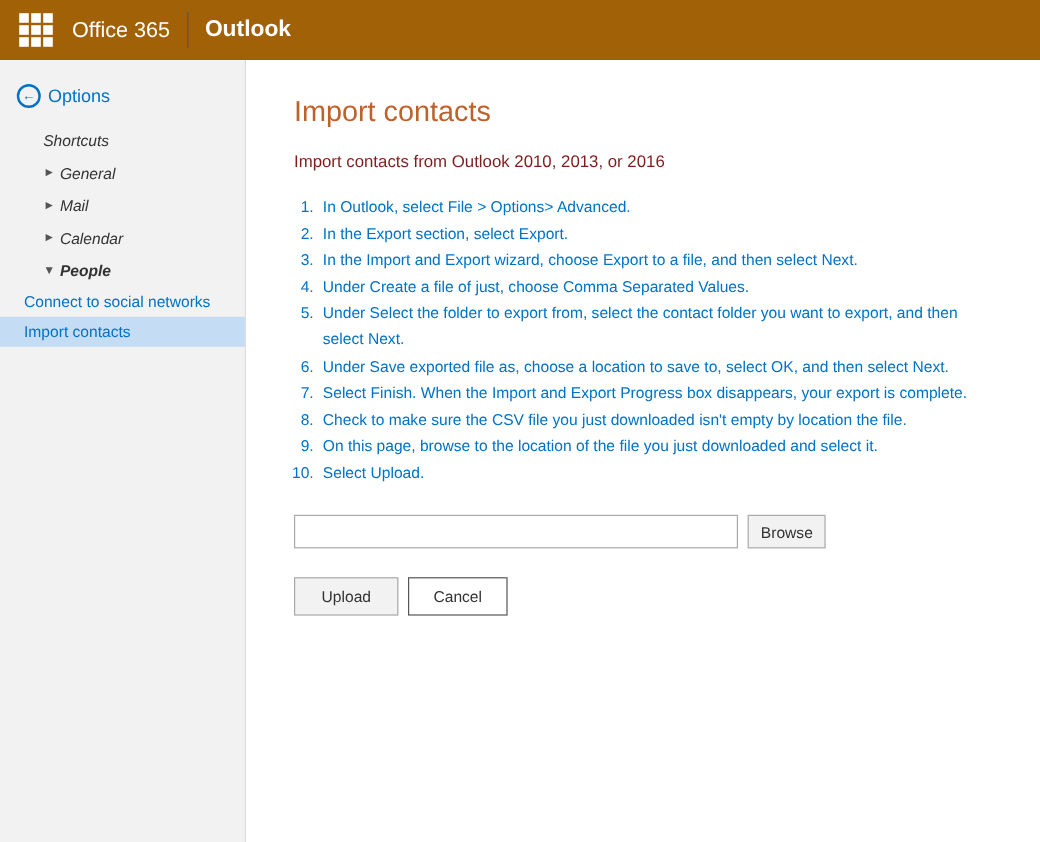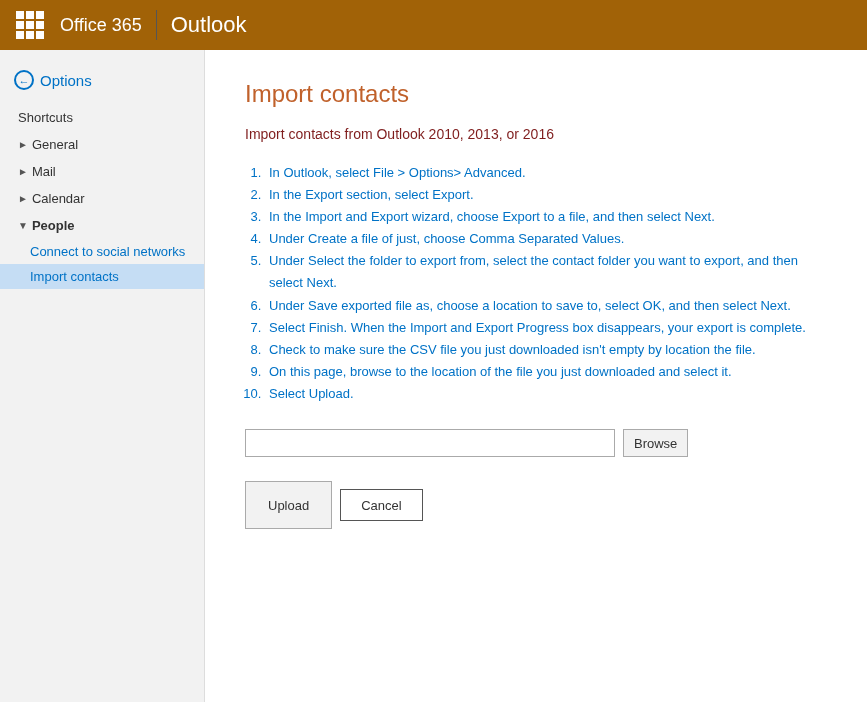--- a/index.html
+++ b/index.html
@@ -40,22 +40,22 @@
       background: #555;
       margin: 0 14px;
     }
     .topbar-title {
       color: #fff;
       font-size: 18px;
       font-weight: 300;
     }
     .topbar-app {
       color: #fff;
-      font-size: 22px;
-      font-weight: 400;
+      font-size: 19px;
+      font-weight: 700;
     }
 
     
     .layout {
       display: flex;
       height: 652px;
     }
 
     
     .sidebar {
@@ -81,40 +81,41 @@
       border: 2px solid #0072c6;
       border-radius: 50%;
       display: flex;
       align-items: center;
       justify-content: center;
       font-size: 11px;
       color: #0072c6;
       flex-shrink: 0;
     }
     .sidebar-item {
-      padding: 6px 14px 6px 18px;
-      color: #333;
-      cursor: pointer;
-      font-size: 13px;
+      padding: 6px 14px 6px 36px;
+      color: #333;
+      cursor: pointer;
+      font-size: 13px;
+      font-style: italic;
     }
     .sidebar-item.with-arrow {
       display: flex;
       align-items: center;
       gap: 4px;
     }
     .sidebar-arrow {
       font-size: 10px;
       color: #555;
     }
     .sidebar-item.active-section {
       font-weight: 600;
       color: #333;
     }
     .sidebar-sub-item {
-      padding: 5px 14px 5px 30px;
+      padding: 5px 14px 5px 20px;
       color: #0072c6;
       cursor: pointer;
       font-size: 13px;
     }
     .sidebar-sub-item.selected {
       background: #c5ddf4;
       color: #0072c6;
     }
 
     
@@ -171,21 +172,21 @@
       font-size: 13px;
       color: #333;
       cursor: pointer;
     }
     .action-row {
       display: flex;
       align-items: center;
       gap: 8px;
     }
     .upload-btn {
-      height: 48px;
+      height: 32px;
       padding: 0 22px;
       background: #f2f2f2;
       border: 1px solid #aaa;
       font-size: 13px;
       color: #333;
       cursor: pointer;
     }
     .cancel-btn {
       height: 32px;
       padding: 0 20px;

